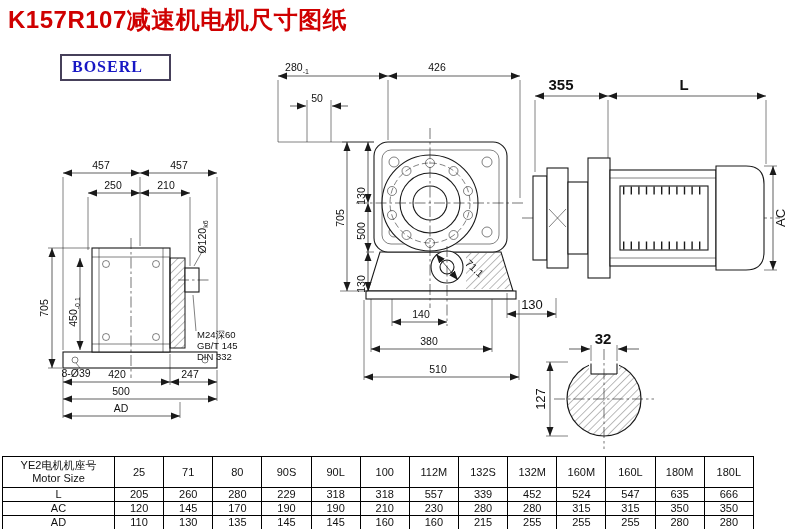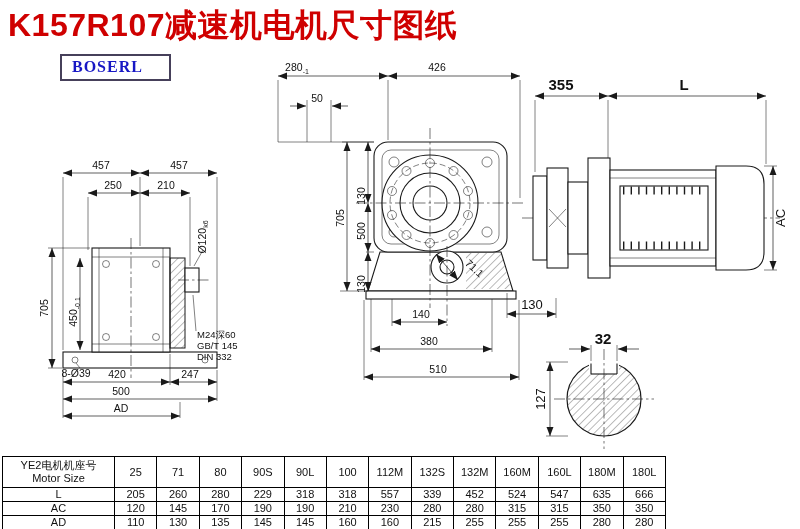--- a/index.html
+++ b/index.html
@@ -1,31 +1,31 @@
 <!DOCTYPE html>
 <html><head>
 <meta charset="utf-8">
 <style>
   * { margin:0; padding:0; box-sizing:border-box; }
   html,body { width:800px; height:529px; }
   body { position:relative; background:#fff; font-family:"Liberation Sans",sans-serif; overflow:hidden; color:#111; }
-  .title { position:absolute; top:4px; left:8px; font-size:32px; font-weight:bold; color:#cf0000; letter-spacing:0.5px; }
+  .title { position:absolute; top:4px; left:8px; font-size:24px; font-weight:bold; color:#cf0000; letter-spacing:0.5px; }
   .brand { position:absolute; top:54px; left:60px; border:2px solid #46405a; padding:2px 26px 3px 10px;
            font-family:"Liberation Serif",serif; font-weight:bold; font-size:16px; color:#1717c4; letter-spacing:1px; }
   svg.draw { position:absolute; top:0; left:0; }
   svg text { font-family:"Liberation Sans",sans-serif; font-size:10.5px; fill:#111; text-anchor:middle; }
   svg text.note { font-size:9.5px; text-anchor:start; }
   svg text.lg { font-size:15px; font-weight:bold; }
   svg text.md { font-size:13px; }
   .b  { stroke:#1a1a1a; stroke-width:1.1; fill:none; }
   .bf { fill:#ffffff; }
   .t  { stroke:#1a1a1a; stroke-width:0.55; fill:none; }
   .dim,.dimp { stroke:#1a1a1a; stroke-width:0.7; fill:none; }
   .cl { stroke:#1a1a1a; stroke-width:0.6; fill:none; stroke-dasharray:11 3 2.5 3; }
-  table.tbl { position:absolute; top:456px; left:2px; width:664px; border-collapse:collapse; table-layout:fixed; }
+  table.tbl { position:absolute; top:456px; left:2px; width:752px; border-collapse:collapse; table-layout:fixed; }
   table.tbl td { border:1px solid #000; text-align:center; font-size:11px; height:14px; padding:0; line-height:1.15; vertical-align:middle; }
   table.tbl tr.hrow td { height:31px; }
   table.tbl col.c0 { width:112px; }
 </style>
 </head>
 <body>
 
 <div class="title">K157R107减速机电机尺寸图纸</div>
 <div class="brand">BOSERL</div>
 

